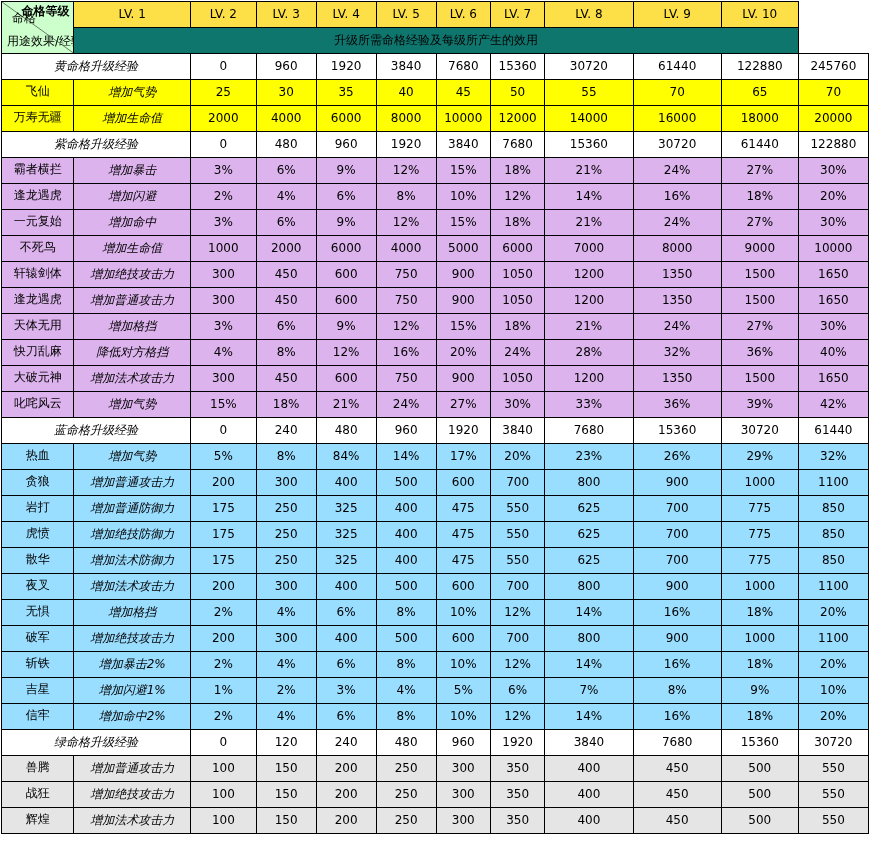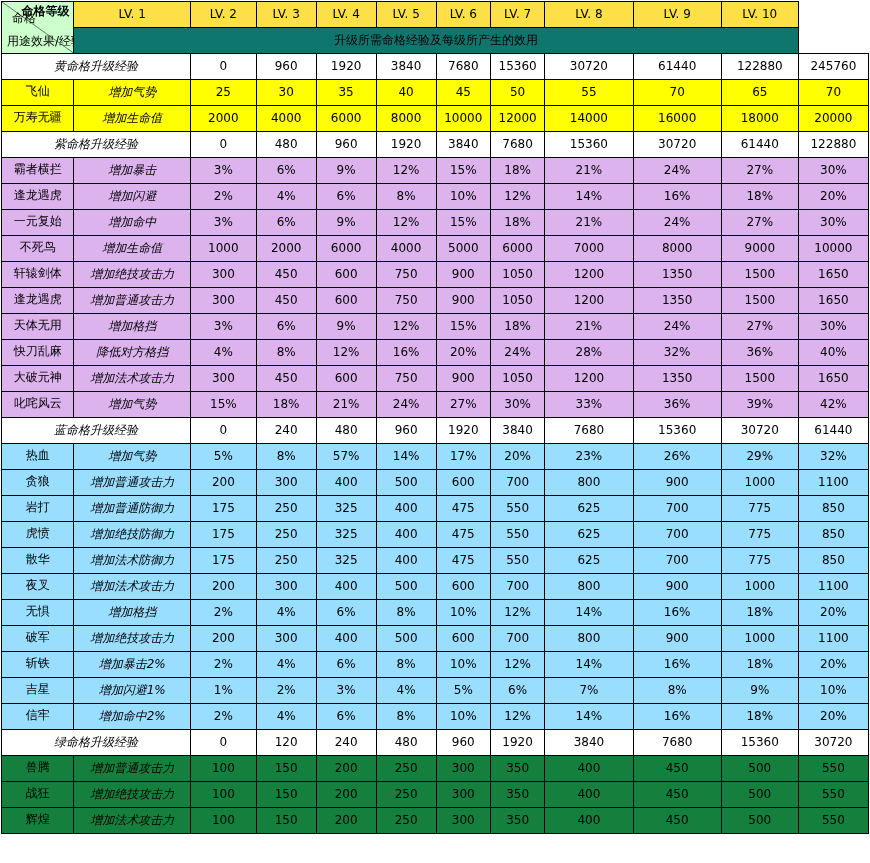--- a/index.html
+++ b/index.html
@@ -66,21 +66,21 @@
   }
   .corner .lbl-left{
     position:absolute;left:8px;top:8px;font-size:12px;line-height:1.35;text-align:center;width:28px;
   }
   .hdr-merge{background:#0f766e;height:55px;}
 
   
   .yellow{background:#ffff00;}
   .purple{background:#ddb3ee;}
   .blue{background:#99ddff;}
-  .green{background:#15803d;}
+  .green{background:#e5e5e5;}
   .white{background:#ffffff;}
 
   .namecell{font-size:12px;font-family:Liberation Mono, monospace;}
   .usecell{font-size:12px;font-style:italic;}
   .valcell{font-size:12px;}
   .exp-label{font-size:12px;font-style:italic;}
 </style>
 </head>
 <body>
 
@@ -331,21 +331,21 @@
           <td class="white valcell">7680</td>
           <td class="white valcell">15360</td>
           <td class="white valcell">30720</td>
           <td class="white valcell">61440</td>
         </tr>
         <tr>
           <td class="blue namecell">热血</td>
           <td class="blue usecell">增加气势</td>
           <td class="blue valcell">5%</td>
           <td class="blue valcell">8%</td>
-          <td class="blue valcell">57%</td>
+          <td class="blue valcell">84%</td>
           <td class="blue valcell">14%</td>
           <td class="blue valcell">17%</td>
           <td class="blue valcell">20%</td>
           <td class="blue valcell">23%</td>
           <td class="blue valcell">26%</td>
           <td class="blue valcell">29%</td>
           <td class="blue valcell">32%</td>
         </tr>
         <tr>
           <td class="blue namecell">贪狼</td>

